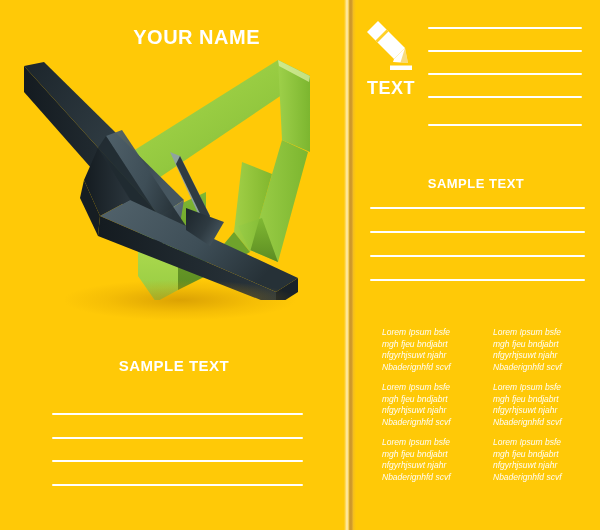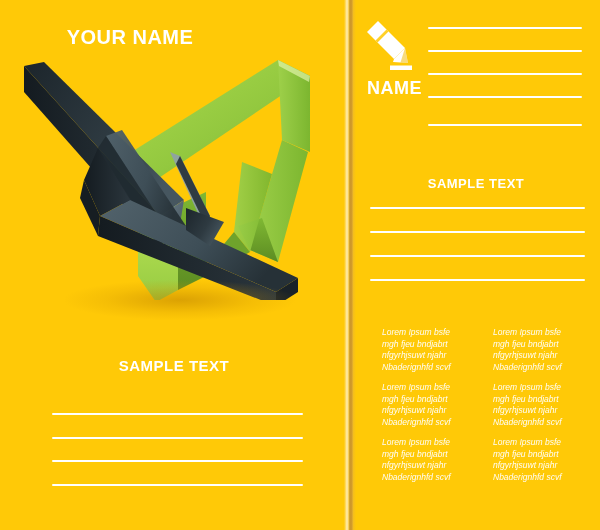--- a/index.html
+++ b/index.html
@@ -55,21 +55,21 @@
   .heading {
     position: absolute;
     color: #ffffff;
     font-weight: bold;
     letter-spacing: 0.5px;
     white-space: nowrap;
   }
   #your-name {
     left: 0; top: 26px;
     width: 260px;
-    text-align: center;
+    text-align: right;
     font-size: 20px;
   }
   #sample-text-left {
     left: 0; top: 357px;
     width: 348px;
     text-align: center;
     font-size: 15px;
   }
   #idea-label {
     left: 367px; top: 78px;
@@ -234,21 +234,21 @@
     <polygon points="13,24 24,13 41,30 30,41" fill="#FFFFFF"></polygon>
 
     <polygon points="11.5,22.5 22.5,11.5 24.5,13.5 13.5,24.5" fill="#FFC907" opacity="0.85"></polygon>
 
     <polygon points="30,41 41,30 44,45 29,44" fill="#FFFFFF"></polygon>
     <polygon points="36.5,44.5 44,45 41,30" fill="#F2BE12" opacity="0.55"></polygon>
 
     <rect x="26" y="47.5" width="22" height="4.5" fill="#FFFFFF"></rect>
   </svg>
 
-  <div class="heading" id="idea-label">NAME</div>
+  <div class="heading" id="idea-label">TEXT</div>
 
   <div class="rule" style="left:428px; top:27px; width:154px;"></div>
   <div class="rule" style="left:428px; top:50px; width:154px;"></div>
   <div class="rule" style="left:428px; top:73px; width:154px;"></div>
   <div class="rule" style="left:428px; top:96px; width:154px;"></div>
   <div class="rule" style="left:428px; top:124px; width:154px;"></div>
 
   <div class="heading" id="sample-text-right">SAMPLE TEXT</div>
 
   <div class="rule" style="left:370px; top:207px; width:215px;"></div>

